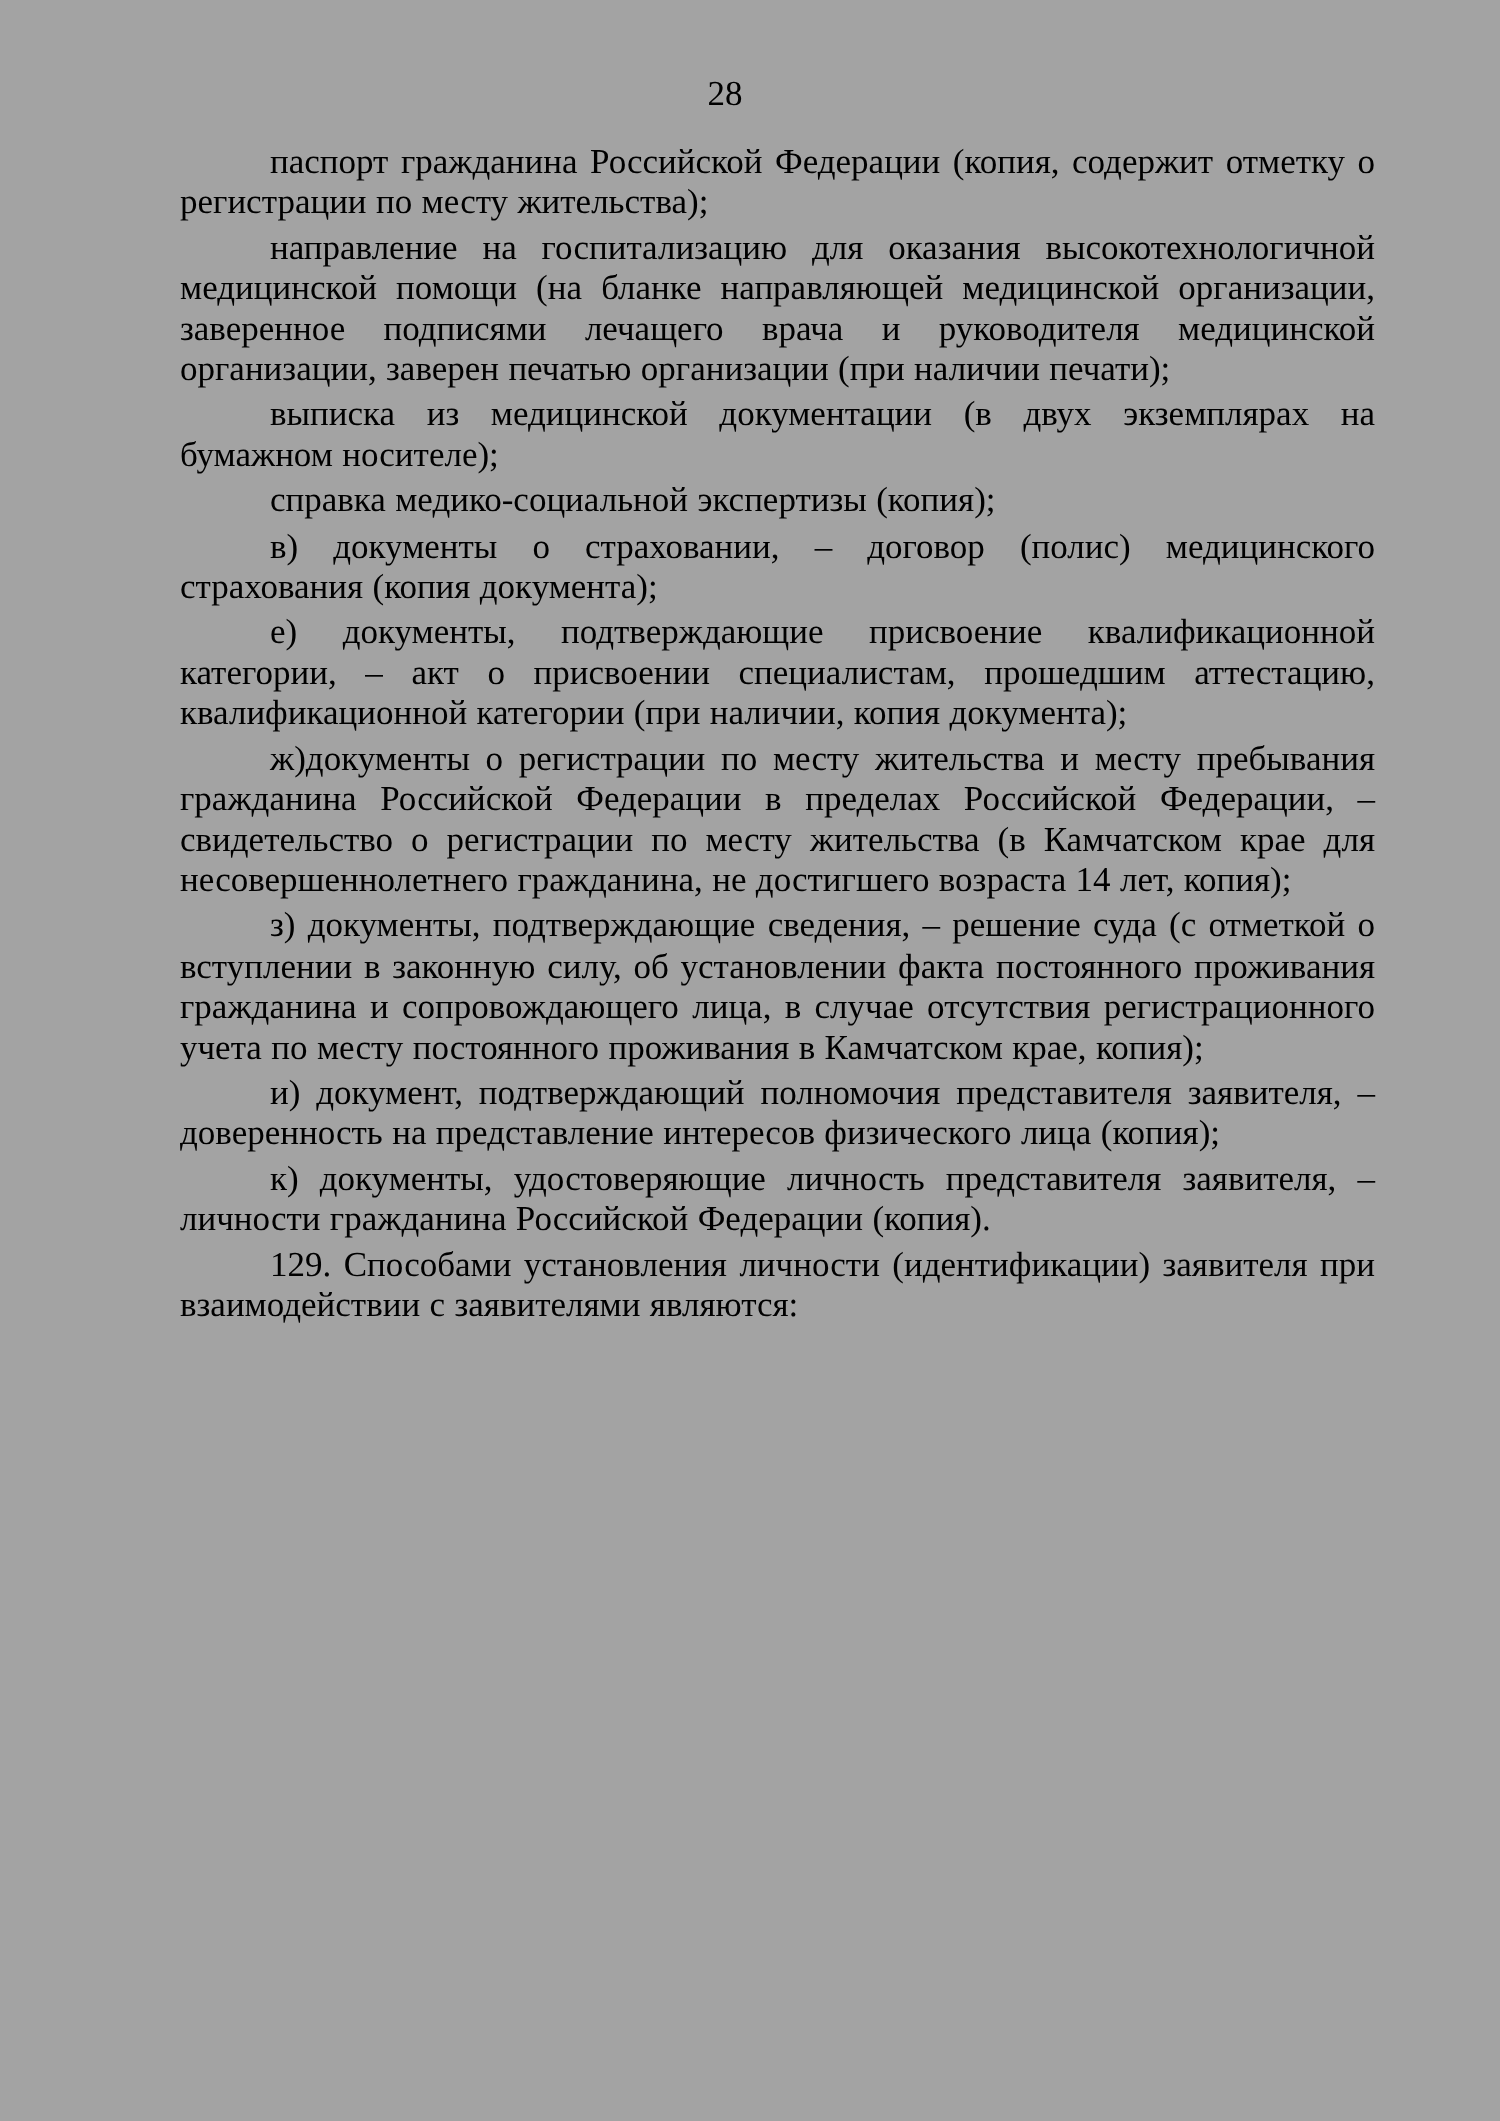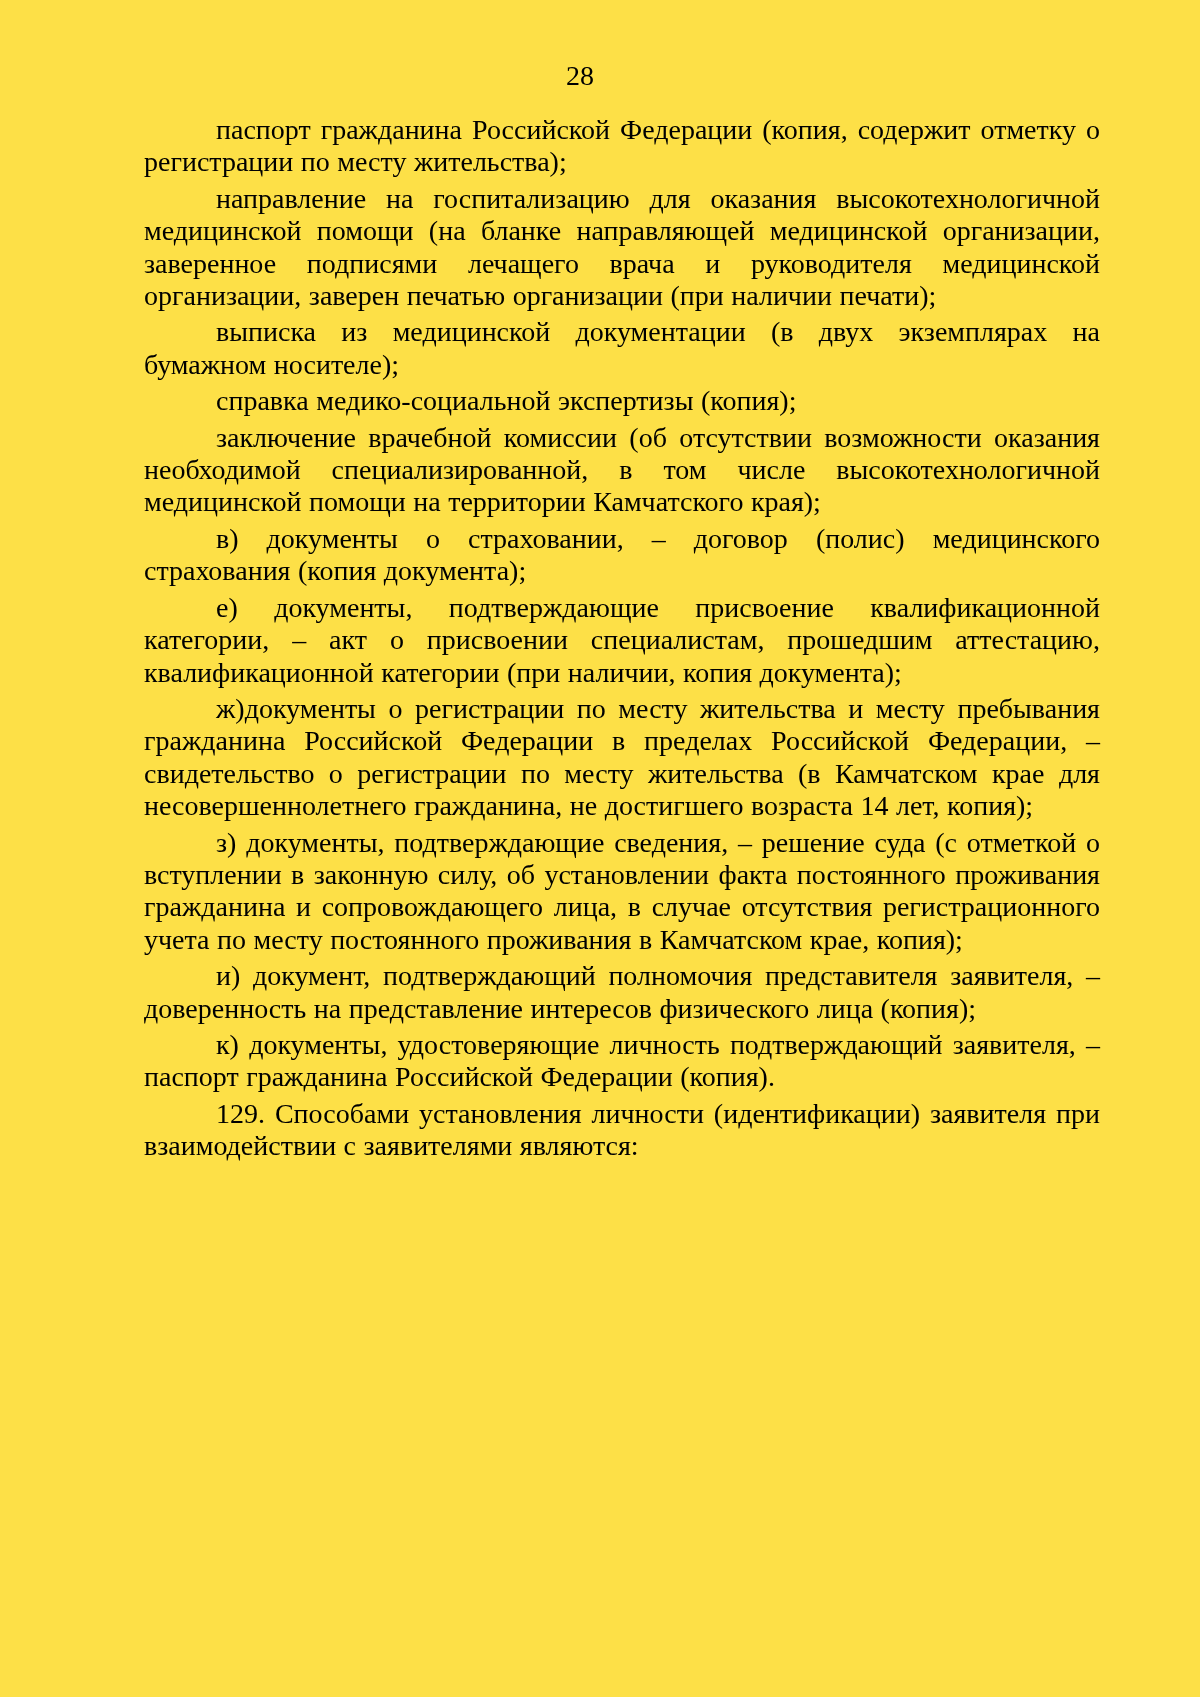--- a/index.html
+++ b/index.html
@@ -4,21 +4,21 @@
 <style>
   html, body {
     margin: 0;
     padding: 0;
     background: #ffffff;
   }
   .page {
     position: relative;
     width: 1200px;
     height: 1697px;
-    background: #fde047;
+    background: #a3a3a3;
     color: #000000;
     font-family: "Liberation Serif", "DejaVu Serif", serif;
     box-sizing: border-box;
     padding-top: 60px;
     overflow: hidden;
   }
   .page-number {
     text-align: center;
     font-size: 28px;
     line-height: 32px;
@@ -43,22 +43,21 @@
 </head>
 <body>
 
 <div class="page">
   <div class="page-number">28</div>
   <div class="doc-body">
       <p>паспорт гражданина Российской Федерации (копия, содержит отметку о регистрации по месту жительства);</p>
       <p>направление на госпитализацию для оказания высокотехнологичной медицинской помощи (на бланке направляющей медицинской организации, заверенное подписями лечащего врача и руководителя медицинской организации, заверен печатью организации (при наличии печати);</p>
       <p>выписка из медицинской документации (в двух экземплярах на бумажном носителе);</p>
       <p>справка медико-социальной экспертизы (копия);</p>
-      <p>заключение врачебной комиссии (об отсутствии возможности оказания необходимой специализированной, в том числе высокотехнологичной медицинской помощи на территории Камчатского края);</p>
       <p>в) документы о страховании, – договор (полис) медицинского страхования (копия документа);</p>
       <p>е) документы, подтверждающие присвоение квалификационной категории, – акт о присвоении специалистам, прошедшим аттестацию, квалификационной категории (при наличии, копия документа);</p>
       <p>ж)документы о регистрации по месту жительства и месту пребывания гражданина Российской Федерации в пределах Российской Федерации, – свидетельство о регистрации по месту жительства (в Камчатском крае для несовершеннолетнего гражданина, не достигшего возраста 14 лет, копия);</p>
       <p>з) документы, подтверждающие сведения, – решение суда (с отметкой о вступлении в законную силу, об установлении факта постоянного проживания гражданина и сопровождающего лица, в случае отсутствия регистрационного учета по месту постоянного проживания в Камчатском крае, копия);</p>
       <p>и) документ, подтверждающий полномочия представителя заявителя, – доверенность на представление интересов физического лица (копия);</p>
-      <p>к) документы, удостоверяющие личность подтверждающий заявителя, – паспорт гражданина Российской Федерации (копия).</p>
+      <p>к) документы, удостоверяющие личность представителя заявителя, – личности гражданина Российской Федерации (копия).</p>
       <p>129. Способами установления личности (идентификации) заявителя при взаимодействии с заявителями являются:</p>
     </div>
 </div>
 
 </body></html>

